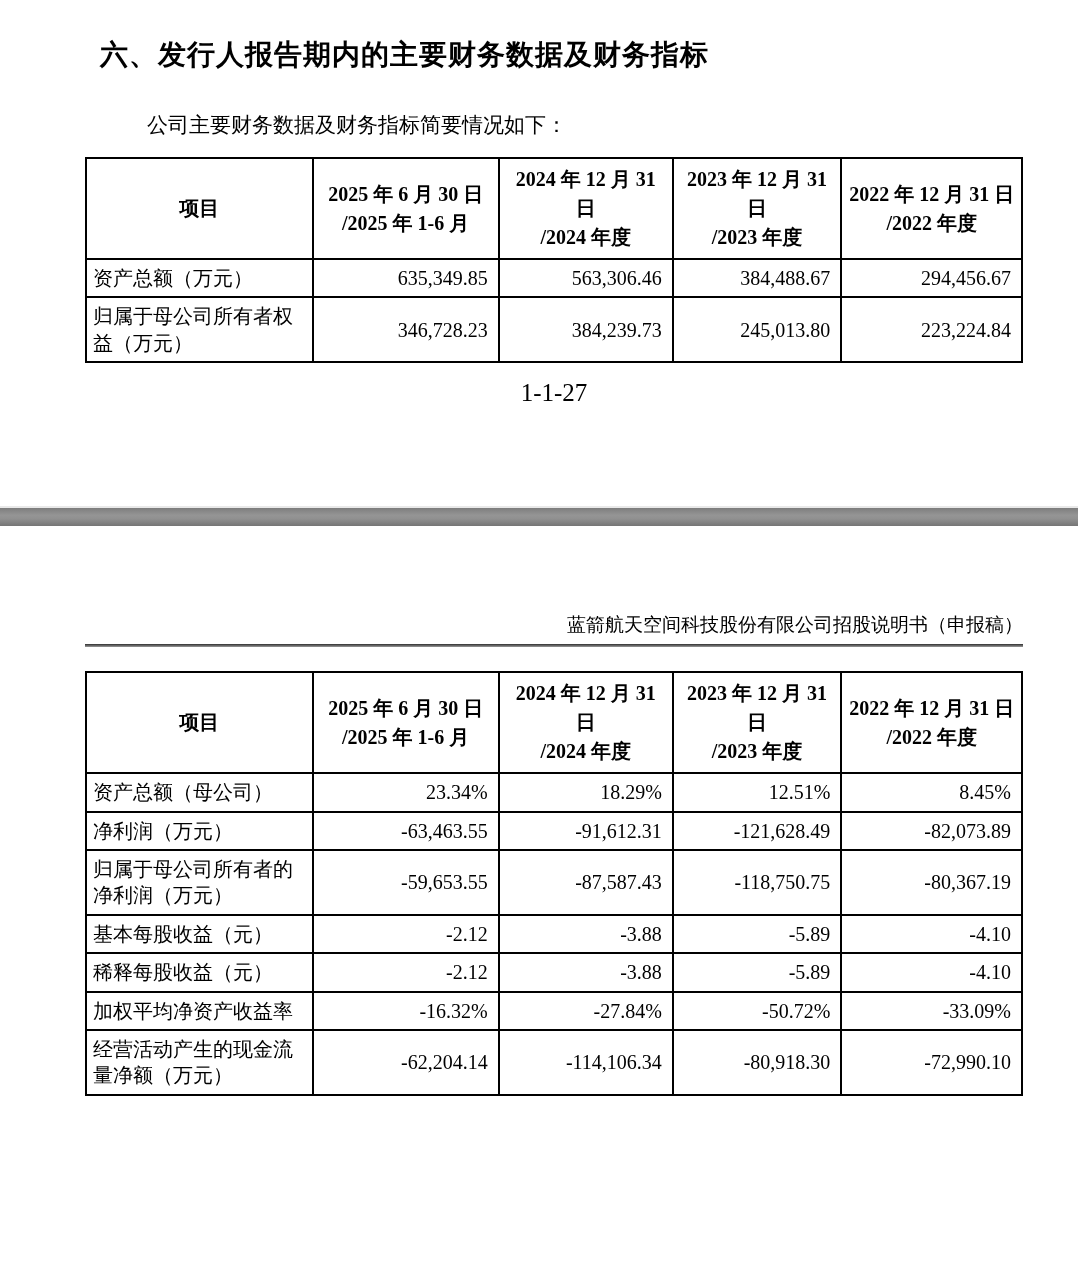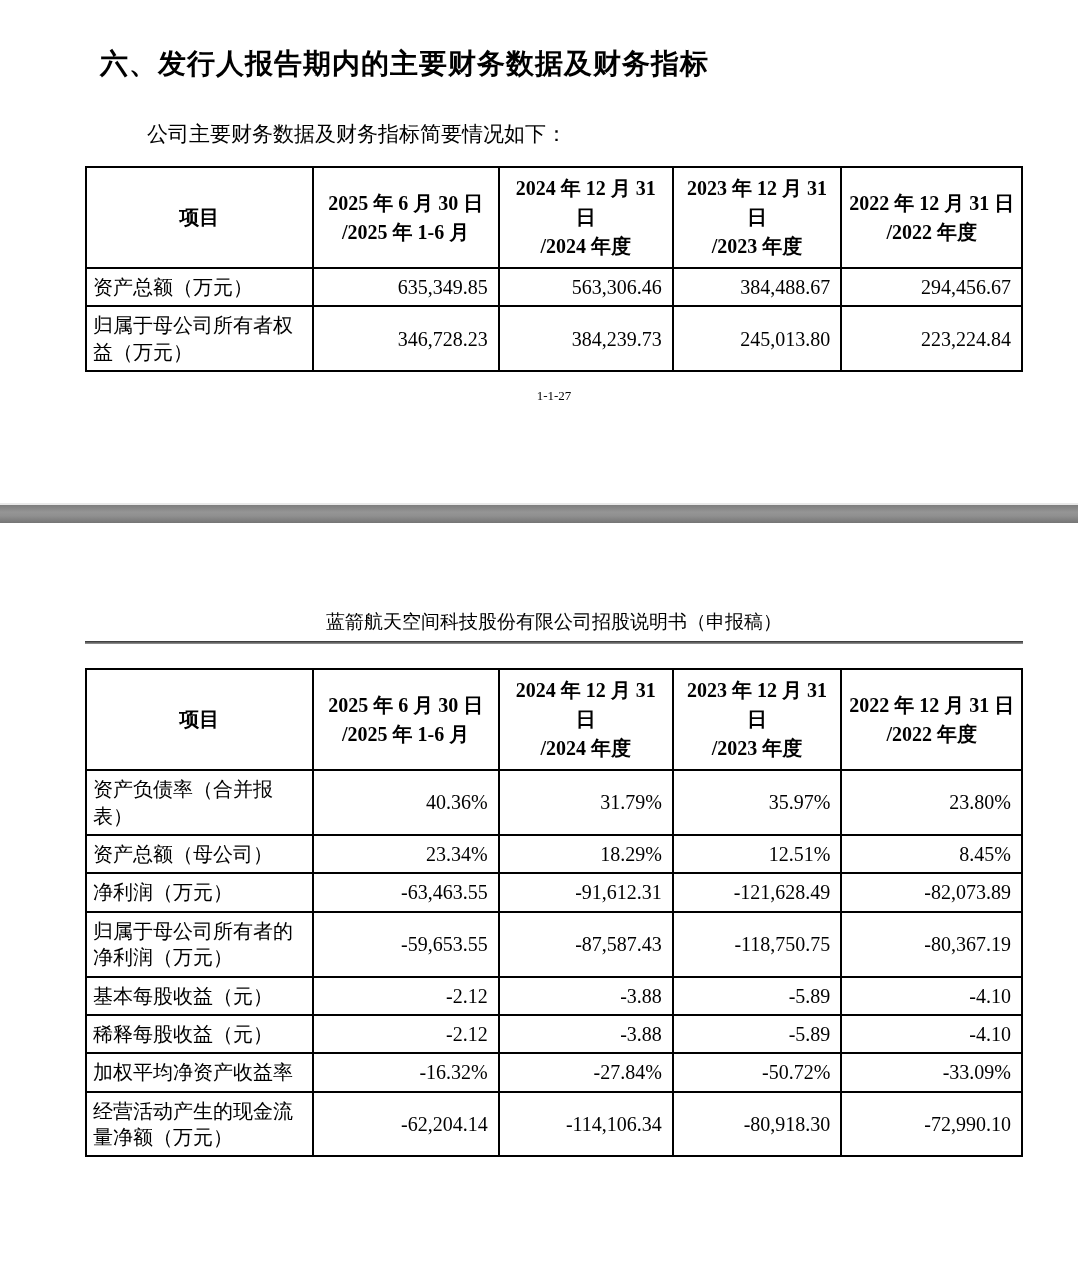--- a/index.html
+++ b/index.html
@@ -6,21 +6,21 @@
   .canvas {
     position: relative;
     width: 1078px;
     min-height: 1270px;
     background: #ffffff;
     color: #000000;
     font-family: "Liberation Serif", "DejaVu Serif", serif;
     overflow: hidden;
   }
   .section-title {
-    margin: 45px 0 0 100px;
+    margin: 36px 0 0 100px;
     font-family: "Liberation Sans", "DejaVu Sans", sans-serif;
     font-weight: 700;
     font-size: 28px;
     letter-spacing: 1px;
   }
   .intro-line {
     margin: 37px 0 0 147px;
     font-size: 21px;
   }
   .fin-table {
@@ -47,32 +47,32 @@
   .fin-table td.cell-num { text-align: right; }
   col.c-label { width: 24.2%; }
   col.c-y2025 { width: 19.9%; }
   col.c-y2024 { width: 18.6%; }
   col.c-y2023 { width: 18.0%; }
   col.c-y2022 { width: 19.3%; }
   .page-number {
     width: 938px;
     margin: 16px 0 0 85px;
     text-align: center;
-    font-size: 13px;
+    font-size: 25px;
   }
   .page-separator {
     margin-top: 99px;
     width: 1078px;
     height: 18px;
     border-top: 2px solid #e9e9e9;
     background: linear-gradient(#7d7d7d, #959595 40%, #909090 60%, #757575);
   }
   .running-header {
     display: flex;
-    justify-content: center;
+    justify-content: flex-end;
     align-items: flex-end;
     margin: 86px 0 0 85px;
     width: 938px;
     font-size: 19px;
   }
   .running-header-rule {
     margin: 6px 0 0 85px;
     width: 938px;
     height: 3px;
     background: linear-gradient(#2e2e2e, #9a9a9a);
@@ -174,27 +174,20 @@
             <span class="hdr-line">/2023 年度</span>
           </th>
           <th>
             <span class="hdr-line">2022 年 12 月 31 日</span>
             <span class="hdr-line">/2022 年度</span>
           </th>
         </tr>
       </thead>
       <tbody>
         <tr>
-          <td class="row-label">资产负债率（合并报表）</td>
-          <td class="cell-num">40.36%</td>
-          <td class="cell-num">31.79%</td>
-          <td class="cell-num">35.97%</td>
-          <td class="cell-num">23.80%</td>
-        </tr>
-        <tr>
           <td class="row-label">资产总额（母公司）</td>
           <td class="cell-num">23.34%</td>
           <td class="cell-num">18.29%</td>
           <td class="cell-num">12.51%</td>
           <td class="cell-num">8.45%</td>
         </tr>
         <tr>
           <td class="row-label">净利润（万元）</td>
           <td class="cell-num">-63,463.55</td>
           <td class="cell-num">-91,612.31</td>

